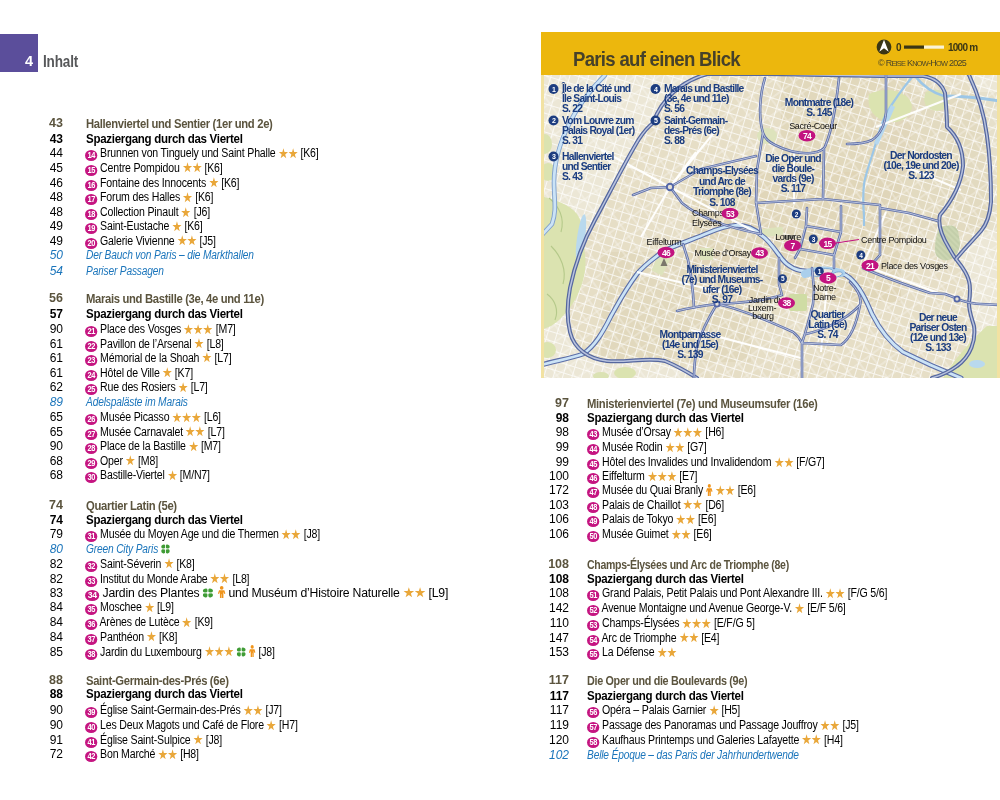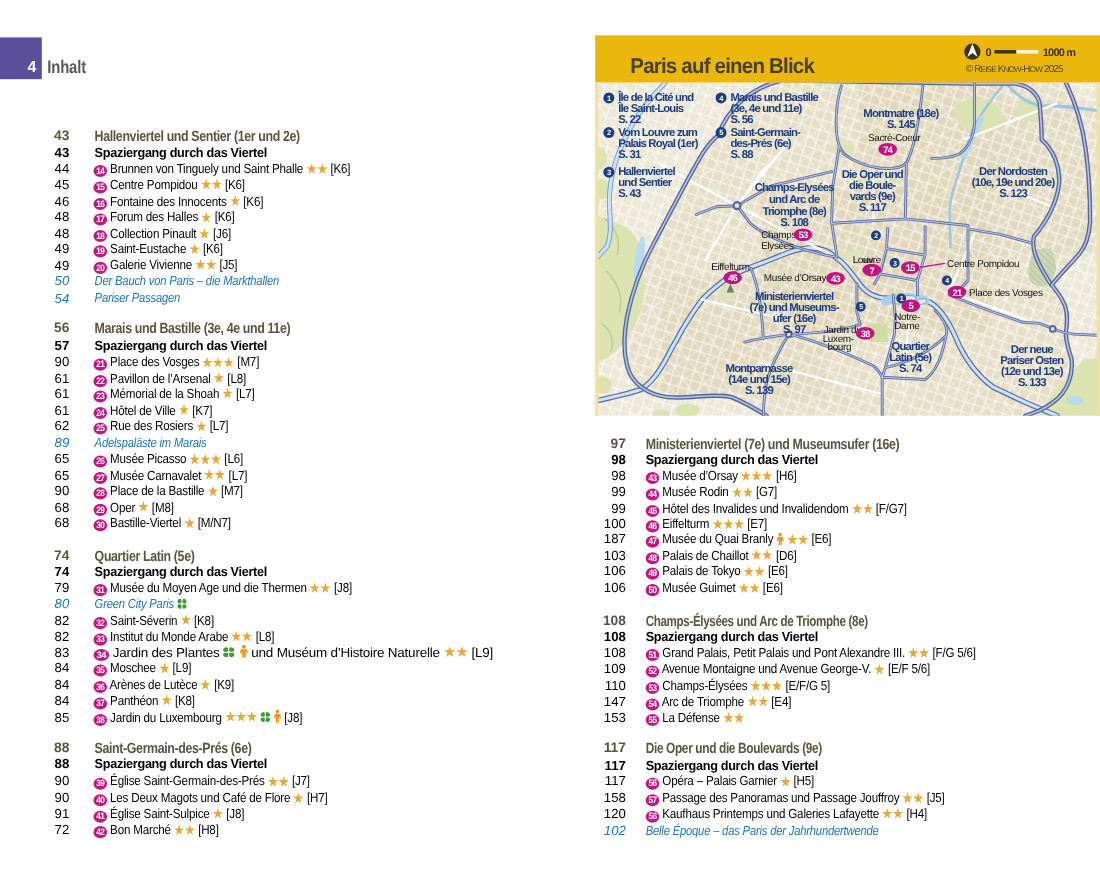--- a/index.html
+++ b/index.html
@@ -412,21 +412,21 @@
       <span class="txt et" style="left:57px"><span class="bdg">46</span> Eiffelturm <span class="st"><svg class="ic" width="11" height="11" viewBox="0 0 11 11">
             <polygon points="5.5,0.3 6.7,4.1 10.7,4.1 7.5,6.5 8.7,10.2 5.5,7.9 2.3,10.2 3.5,6.5 0.3,4.1 4.3,4.1" fill="#e9a73a"></polygon>
           </svg><svg class="ic" width="11" height="11" viewBox="0 0 11 11">
             <polygon points="5.5,0.3 6.7,4.1 10.7,4.1 7.5,6.5 8.7,10.2 5.5,7.9 2.3,10.2 3.5,6.5 0.3,4.1 4.3,4.1" fill="#e9a73a"></polygon>
           </svg><svg class="ic" width="11" height="11" viewBox="0 0 11 11">
             <polygon points="5.5,0.3 6.7,4.1 10.7,4.1 7.5,6.5 8.7,10.2 5.5,7.9 2.3,10.2 3.5,6.5 0.3,4.1 4.3,4.1" fill="#e9a73a"></polygon>
           </svg></span> [E7]</span>
     </div>
 
 <div class="row" style="top:483.3px">
-      <span class="num en" style="width:39px">187</span>
+      <span class="num en" style="width:39px">172</span>
       <span class="txt et" style="left:57px"><span class="bdg">47</span> Musée du Quai Branly <svg class="ic" width="8" height="12" viewBox="0 0 8 12">
           <g fill="#f0951c">
             <circle cx="4" cy="1.9" r="1.8"></circle>
             <path d="M1.4,4.2 h5.2 l1.1,3.4 -1.1,0.5 -0.9,-2.3 v6.2 h-1.5 v-3.8 h-0.4 v3.8 h-1.5 v-6.2 l-0.9,2.3 -1.1,-0.5 z"></path>
           </g>
         </svg> <span class="st"><svg class="ic" width="11" height="11" viewBox="0 0 11 11">
             <polygon points="5.5,0.3 6.7,4.1 10.7,4.1 7.5,6.5 8.7,10.2 5.5,7.9 2.3,10.2 3.5,6.5 0.3,4.1 4.3,4.1" fill="#e9a73a"></polygon>
           </svg><svg class="ic" width="11" height="11" viewBox="0 0 11 11">
             <polygon points="5.5,0.3 6.7,4.1 10.7,4.1 7.5,6.5 8.7,10.2 5.5,7.9 2.3,10.2 3.5,6.5 0.3,4.1 4.3,4.1" fill="#e9a73a"></polygon>
           </svg></span> [E6]</span>
@@ -472,21 +472,21 @@
 <div class="row" style="top:586.4px">
       <span class="num en" style="width:39px">108</span>
       <span class="txt et" style="left:57px"><span class="bdg">51</span> Grand Palais, Petit Palais und Pont Alexandre III. <span class="st"><svg class="ic" width="11" height="11" viewBox="0 0 11 11">
             <polygon points="5.5,0.3 6.7,4.1 10.7,4.1 7.5,6.5 8.7,10.2 5.5,7.9 2.3,10.2 3.5,6.5 0.3,4.1 4.3,4.1" fill="#e9a73a"></polygon>
           </svg><svg class="ic" width="11" height="11" viewBox="0 0 11 11">
             <polygon points="5.5,0.3 6.7,4.1 10.7,4.1 7.5,6.5 8.7,10.2 5.5,7.9 2.3,10.2 3.5,6.5 0.3,4.1 4.3,4.1" fill="#e9a73a"></polygon>
           </svg></span> [F/G 5/6]</span>
     </div>
 
 <div class="row" style="top:601.4px">
-      <span class="num en" style="width:39px">109</span>
+      <span class="num en" style="width:39px">142</span>
       <span class="txt et" style="left:57px"><span class="bdg">52</span> Avenue Montaigne und Avenue George-V. <span class="st"><svg class="ic" width="11" height="11" viewBox="0 0 11 11">
             <polygon points="5.5,0.3 6.7,4.1 10.7,4.1 7.5,6.5 8.7,10.2 5.5,7.9 2.3,10.2 3.5,6.5 0.3,4.1 4.3,4.1" fill="#e9a73a"></polygon>
           </svg></span> [E/F 5/6]</span>
     </div>
 
 <div class="row" style="top:616.0px">
       <span class="num en" style="width:39px">110</span>
       <span class="txt et" style="left:57px"><span class="bdg">53</span> Champs-Élysées <span class="st"><svg class="ic" width="11" height="11" viewBox="0 0 11 11">
             <polygon points="5.5,0.3 6.7,4.1 10.7,4.1 7.5,6.5 8.7,10.2 5.5,7.9 2.3,10.2 3.5,6.5 0.3,4.1 4.3,4.1" fill="#e9a73a"></polygon>
           </svg><svg class="ic" width="11" height="11" viewBox="0 0 11 11">
@@ -525,21 +525,21 @@
     </div>
 
 <div class="row" style="top:703.4px">
       <span class="num en" style="width:39px">117</span>
       <span class="txt et" style="left:57px"><span class="bdg">56</span> Opéra – Palais Garnier <span class="st"><svg class="ic" width="11" height="11" viewBox="0 0 11 11">
             <polygon points="5.5,0.3 6.7,4.1 10.7,4.1 7.5,6.5 8.7,10.2 5.5,7.9 2.3,10.2 3.5,6.5 0.3,4.1 4.3,4.1" fill="#e9a73a"></polygon>
           </svg></span> [H5]</span>
     </div>
 
 <div class="row" style="top:718.0px">
-      <span class="num en" style="width:39px">158</span>
+      <span class="num en" style="width:39px">119</span>
       <span class="txt et" style="left:57px"><span class="bdg">57</span> Passage des Panoramas und Passage Jouffroy <span class="st"><svg class="ic" width="11" height="11" viewBox="0 0 11 11">
             <polygon points="5.5,0.3 6.7,4.1 10.7,4.1 7.5,6.5 8.7,10.2 5.5,7.9 2.3,10.2 3.5,6.5 0.3,4.1 4.3,4.1" fill="#e9a73a"></polygon>
           </svg><svg class="ic" width="11" height="11" viewBox="0 0 11 11">
             <polygon points="5.5,0.3 6.7,4.1 10.7,4.1 7.5,6.5 8.7,10.2 5.5,7.9 2.3,10.2 3.5,6.5 0.3,4.1 4.3,4.1" fill="#e9a73a"></polygon>
           </svg></span> [J5]</span>
     </div>
 
 <div class="row" style="top:732.6px">
       <span class="num en" style="width:39px">120</span>
       <span class="txt et" style="left:57px"><span class="bdg">58</span> Kaufhaus Printemps und Galeries Lafayette <span class="st"><svg class="ic" width="11" height="11" viewBox="0 0 11 11">

